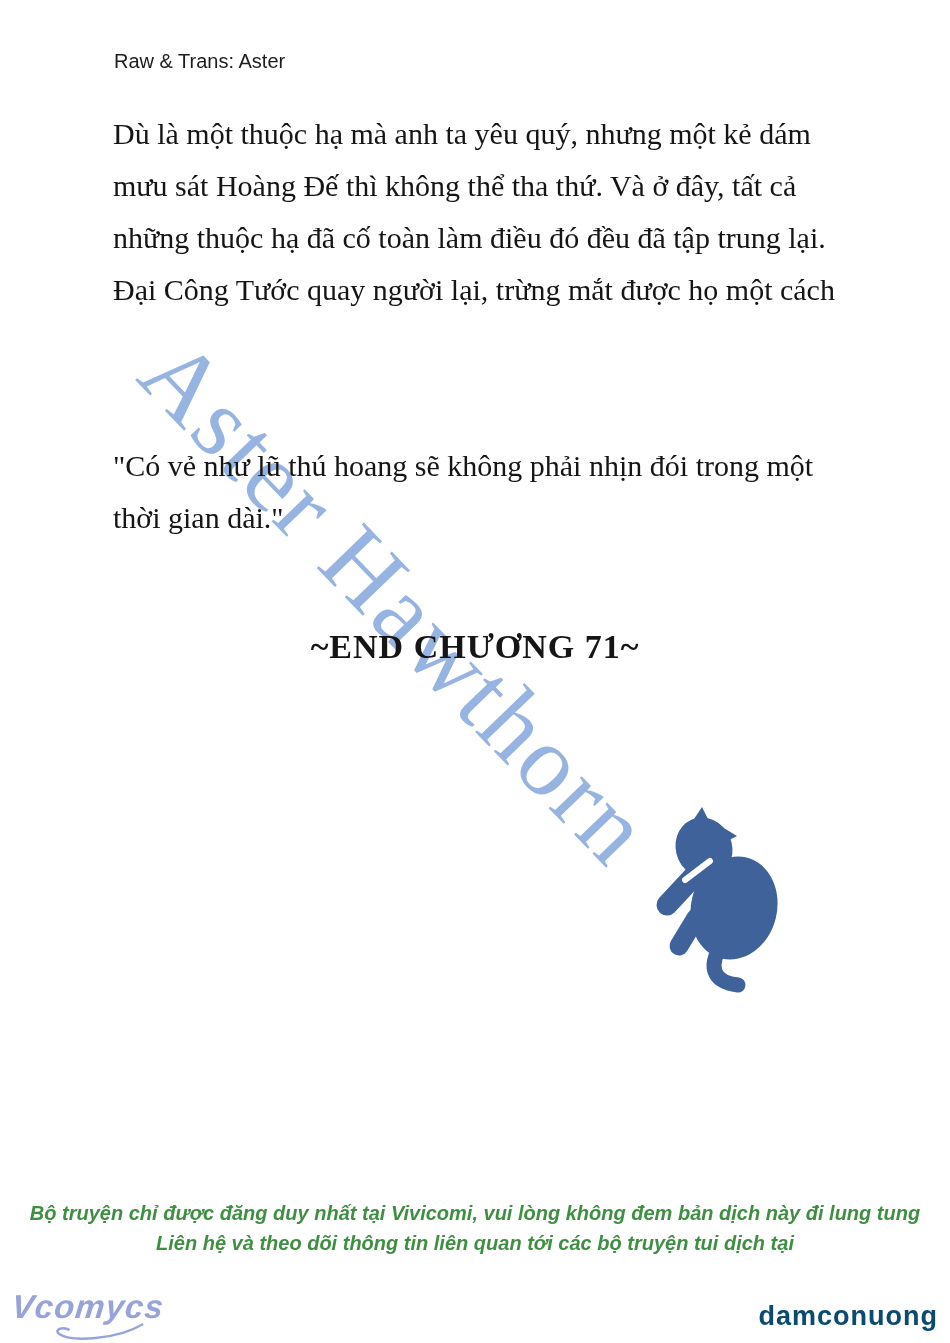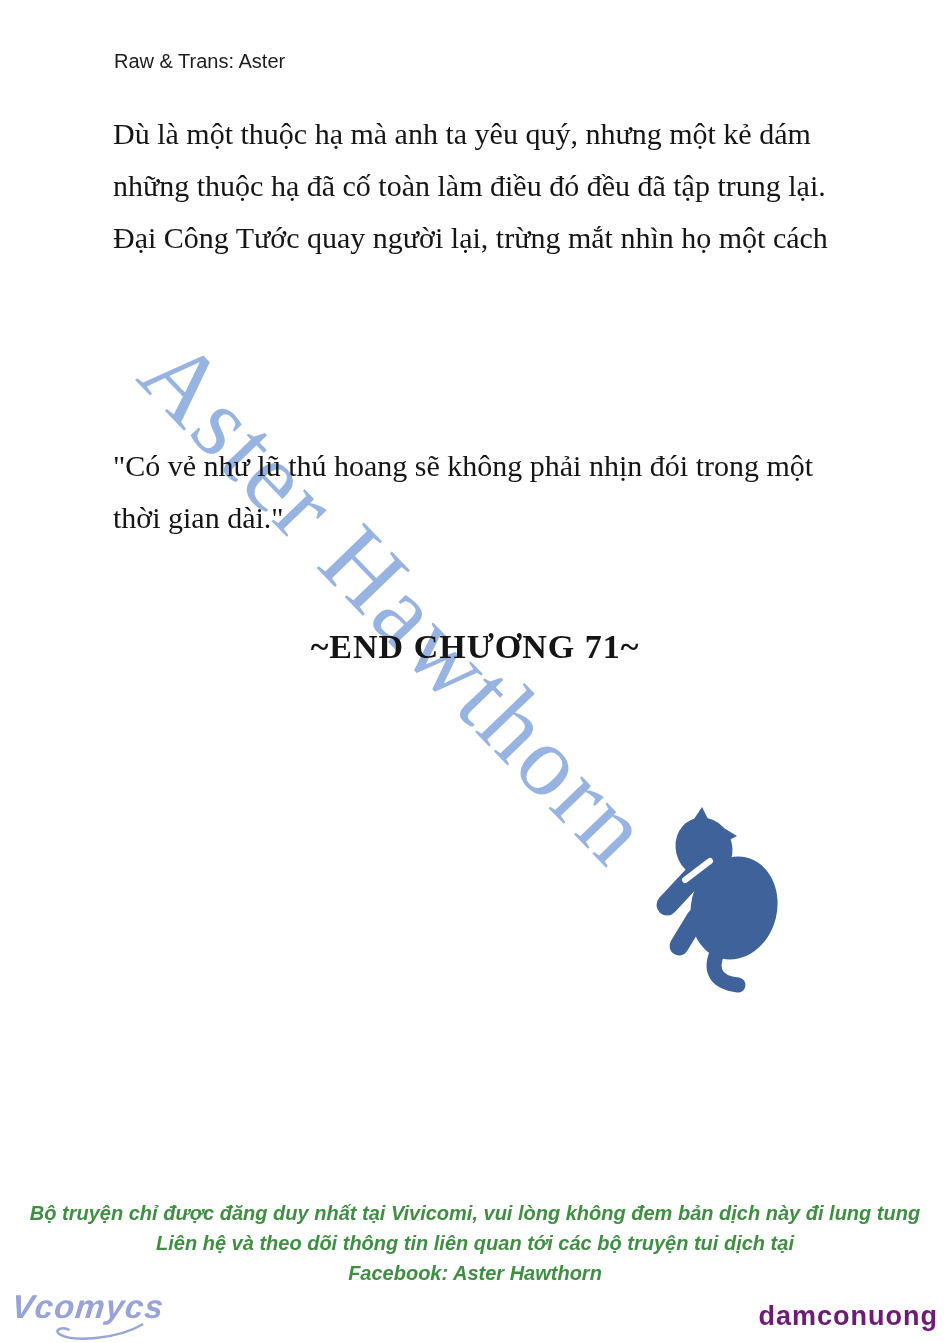--- a/index.html
+++ b/index.html
@@ -105,38 +105,39 @@
     height: 22px;
   }
   .corner-watermark {
     position: absolute;
     right: 12px;
     top: 1301px;
     font-family: "Liberation Sans", sans-serif;
     font-weight: bold;
     font-size: 27px;
     letter-spacing: 1px;
-    color: #701a75;
+    color: #0c4a6e;
     text-shadow: 0 0 3px rgba(255,255,255,0.9), 0 0 1px #cddcf0;
     z-index: 2;
   }
 </style>
 </head>
 <body>
 
 <div class="page">
 
   <div class="credit">Raw &amp; Trans: Aster</div>
 
   <div class="watermark">Aster Hawthorn</div>
 
   <div class="para para-1">
     <div>Dù là một thuộc hạ mà anh ta yêu quý, nhưng một kẻ dám</div>
+    <div>mưu sát Hoàng Đế thì không thể tha thứ. Và ở đây, tất cả</div>
     <div>những thuộc hạ đã cố toàn làm điều đó đều đã tập trung lại.</div>
-    <div>Đại Công Tước quay người lại, trừng mắt nhìn họ một cách</div>
+    <div>Đại Công Tước quay người lại, trừng mắt được họ một cách</div>
   </div>
 
   <div class="para para-2">
     <div>"Có vẻ như lũ thú hoang sẽ không phải nhịn đói trong một</div>
     <div>thời gian dài."</div>
   </div>
 
   <div class="end-line">~END CHƯƠNG 71~</div>
 
   <div class="cat-wrap">
@@ -151,21 +152,20 @@
       <line x1="42" y1="70" x2="15" y2="99" stroke="#3f629a" stroke-width="21" stroke-linecap="round"></line>
       <line x1="44" y1="112" x2="27" y2="140" stroke="#3f629a" stroke-width="19" stroke-linecap="round"></line>
       <path d="M 70,138 C 56,160 60,176 86,179" fill="none" stroke="#3f629a" stroke-width="15" stroke-linecap="round"></path>
       <line x1="33" y1="74" x2="58" y2="55" stroke="#ffffff" stroke-width="6" stroke-linecap="round"></line>
     </svg>
   </div>
 
   <div class="footer-notice">
     <div>Bộ truyện chỉ được đăng duy nhất tại Vivicomi, vui lòng không đem bản dịch này đi lung tung</div>
     <div>Liên hệ và theo dõi thông tin liên quan tới các bộ truyện tui dịch tại</div>
-    <div>Facebook: Aster Hawthorn</div>
   </div>
 
   <div class="site-logo">
     <span class="logo-text">Vcomycs</span>
     <svg class="logo-swash" viewBox="0 0 110 22" xmlns="http://www.w3.org/2000/svg">
       <path d="M 95,2 C 70,18 25,20 12,12 C 6,8 14,4 22,8" fill="none" stroke="#97a3d9" stroke-width="2.5"></path>
     </svg>
   </div>
 
   <div class="corner-watermark">damconuong</div>

